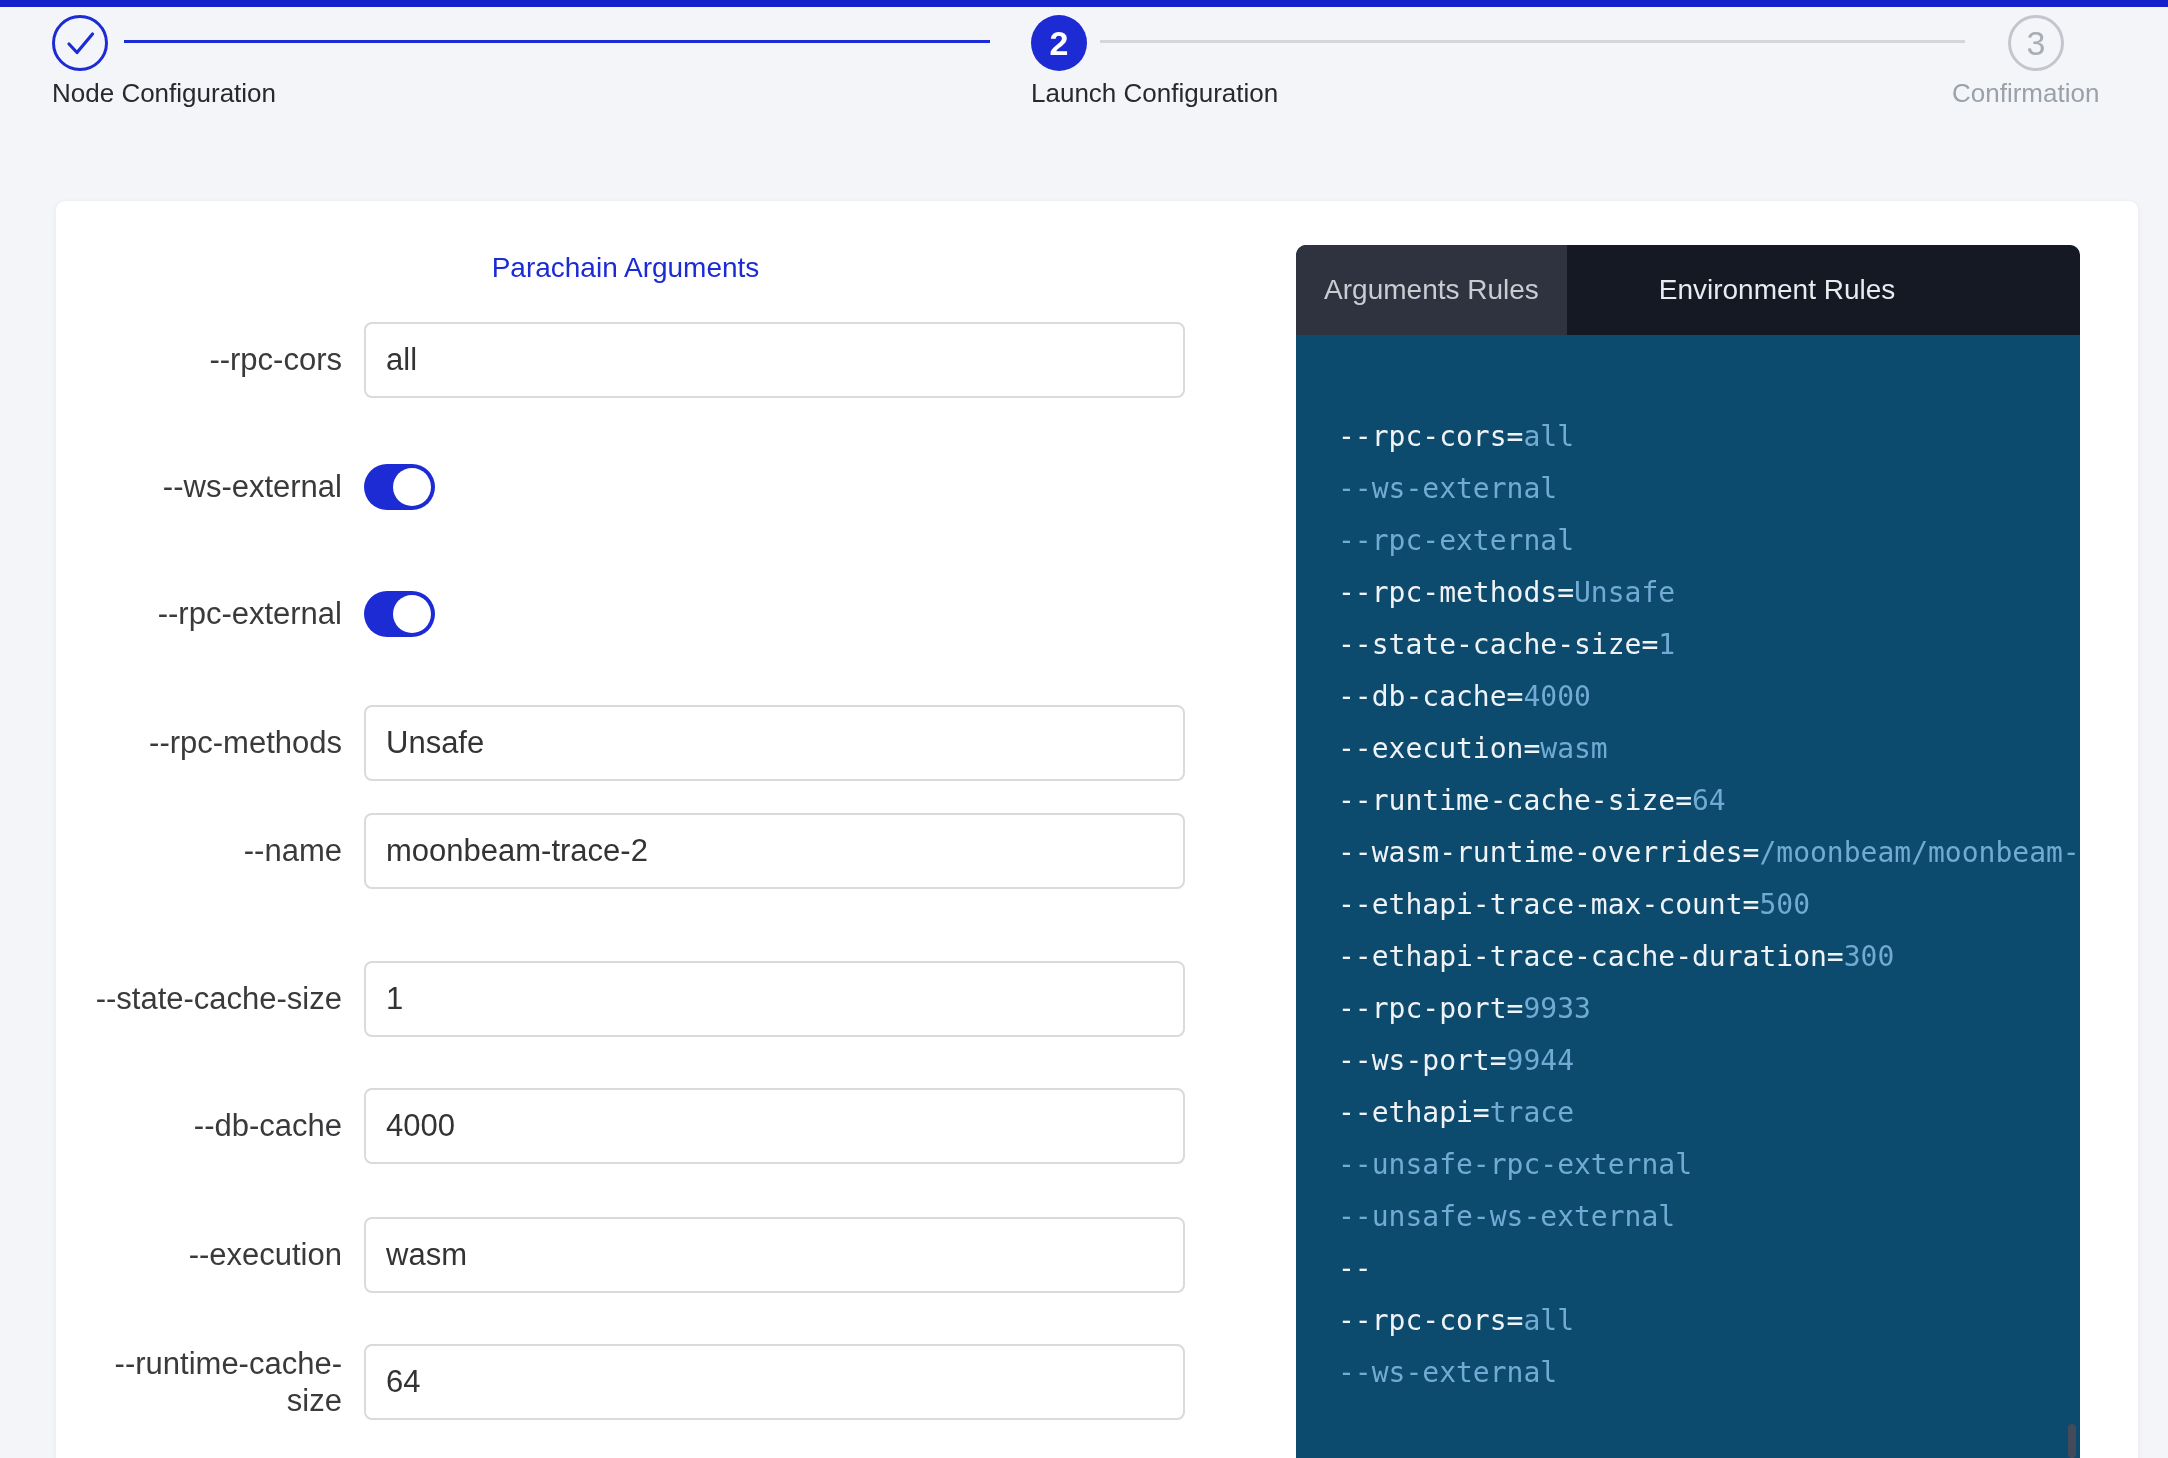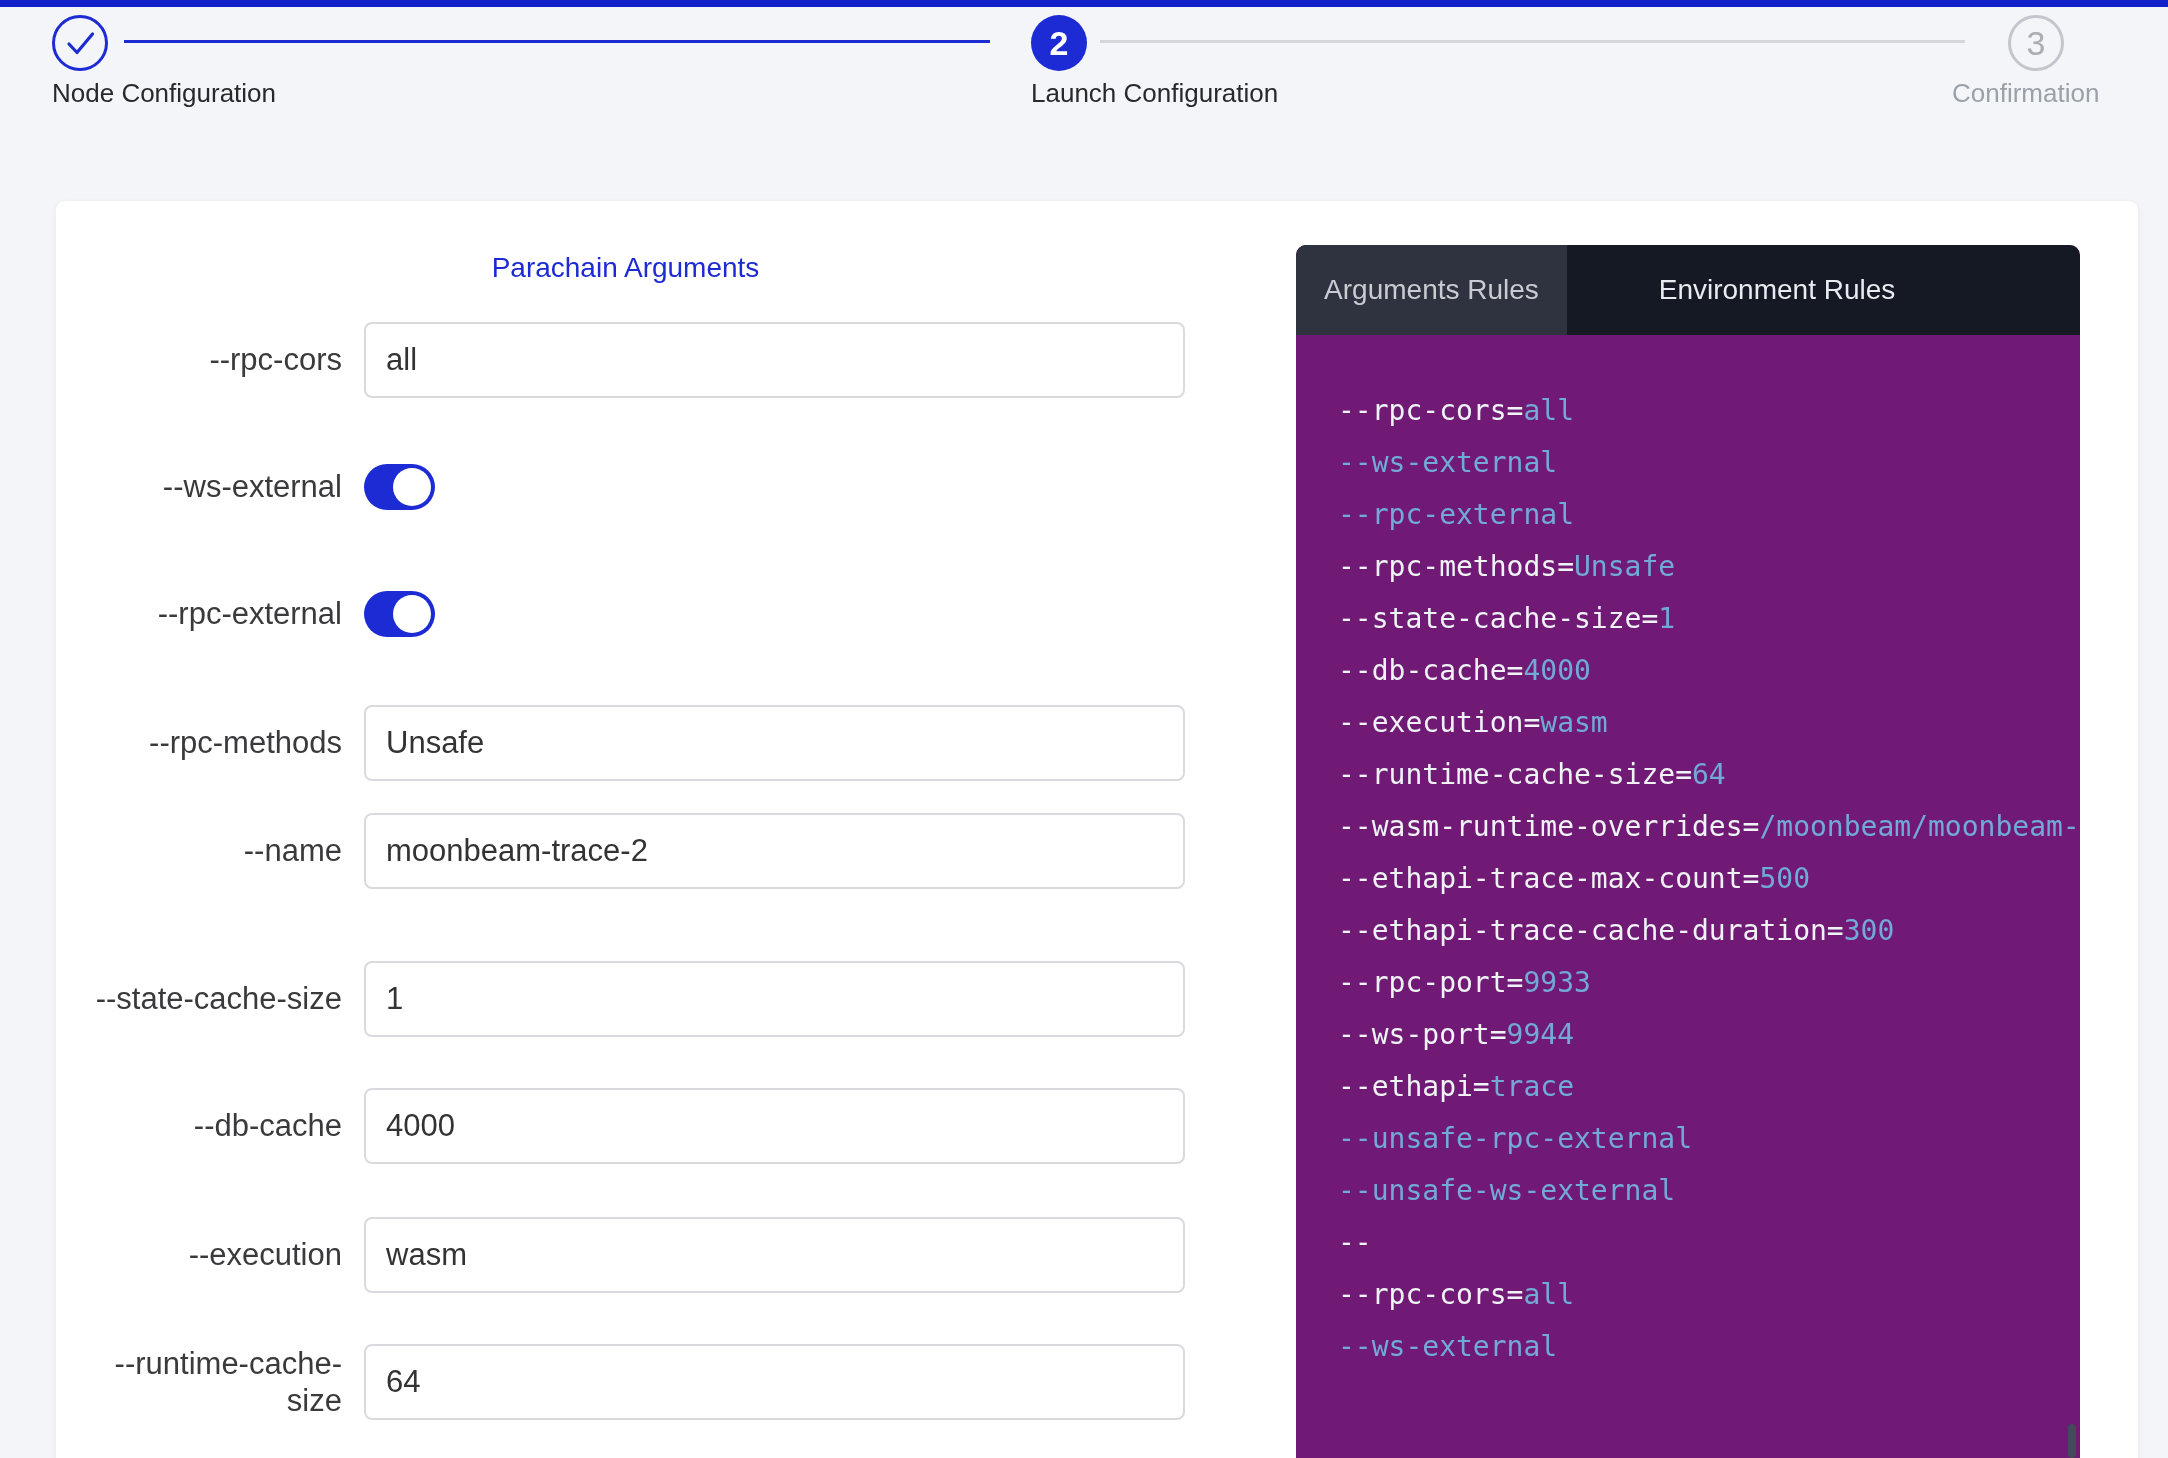--- a/index.html
+++ b/index.html
@@ -75,42 +75,42 @@
     background:#1c2bd3;cursor:pointer;
   }
   .toggle .knob{
     position:absolute;top:4px;right:4px;width:38px;height:38px;border-radius:50%;
     background:#ffffff;
   }
   
   .rules-panel{
     position:absolute;left:1296px;top:245px;width:784px;height:1213px;
     border-radius:10px 10px 0 0;overflow:hidden;
-    background:#701a75;
+    background:#0c4a6e;
   }
   .rules-tabs{
     position:absolute;left:0;top:0;width:784px;height:90px;
     background:#151923;border-radius:10px 10px 0 0;
   }
   .tab{
     position:absolute;top:0;height:90px;display:flex;align-items:center;
     font-size:28px;cursor:pointer;
   }
   .tab.active{
     left:0;width:271px;background:#2e333f;border-radius:10px 0 0 0;
     justify-content:center;color:#c9ccd2;
   }
   .tab.inactive{
     left:259px;width:412px;padding-left:32px;box-sizing:border-box;
     justify-content:center;color:#e8ebef;
   }
   .code-area{
     position:absolute;left:0;top:90px;width:784px;height:1123px;
     overflow:hidden;box-sizing:border-box;
-    padding:50px 0 0 42px;
+    padding:76px 0 0 42px;
   }
   .code-line{
     height:52px;line-height:52px;white-space:nowrap;overflow:hidden;
     font-family:"DejaVu Sans Mono", monospace;font-size:28px;
   }
   .code-line .k{color:#f0f3f6;}
   .code-line .v{color:#72aad4;}
   .panel-scroll-thumb{
     position:absolute;right:4px;bottom:0;width:8px;height:34px;
     border-radius:4px;background:#434a59;

